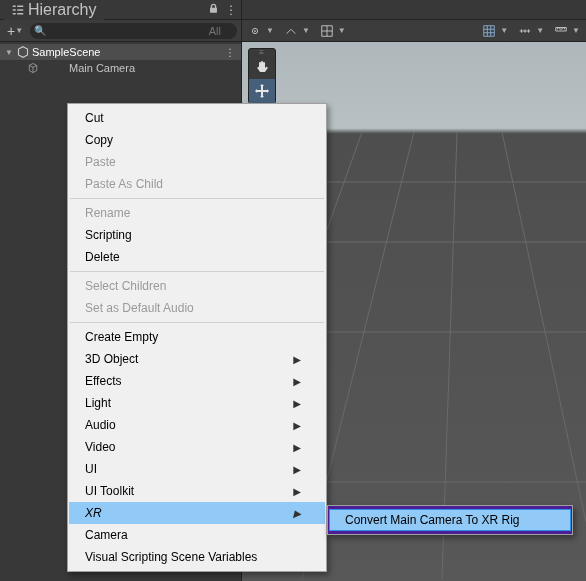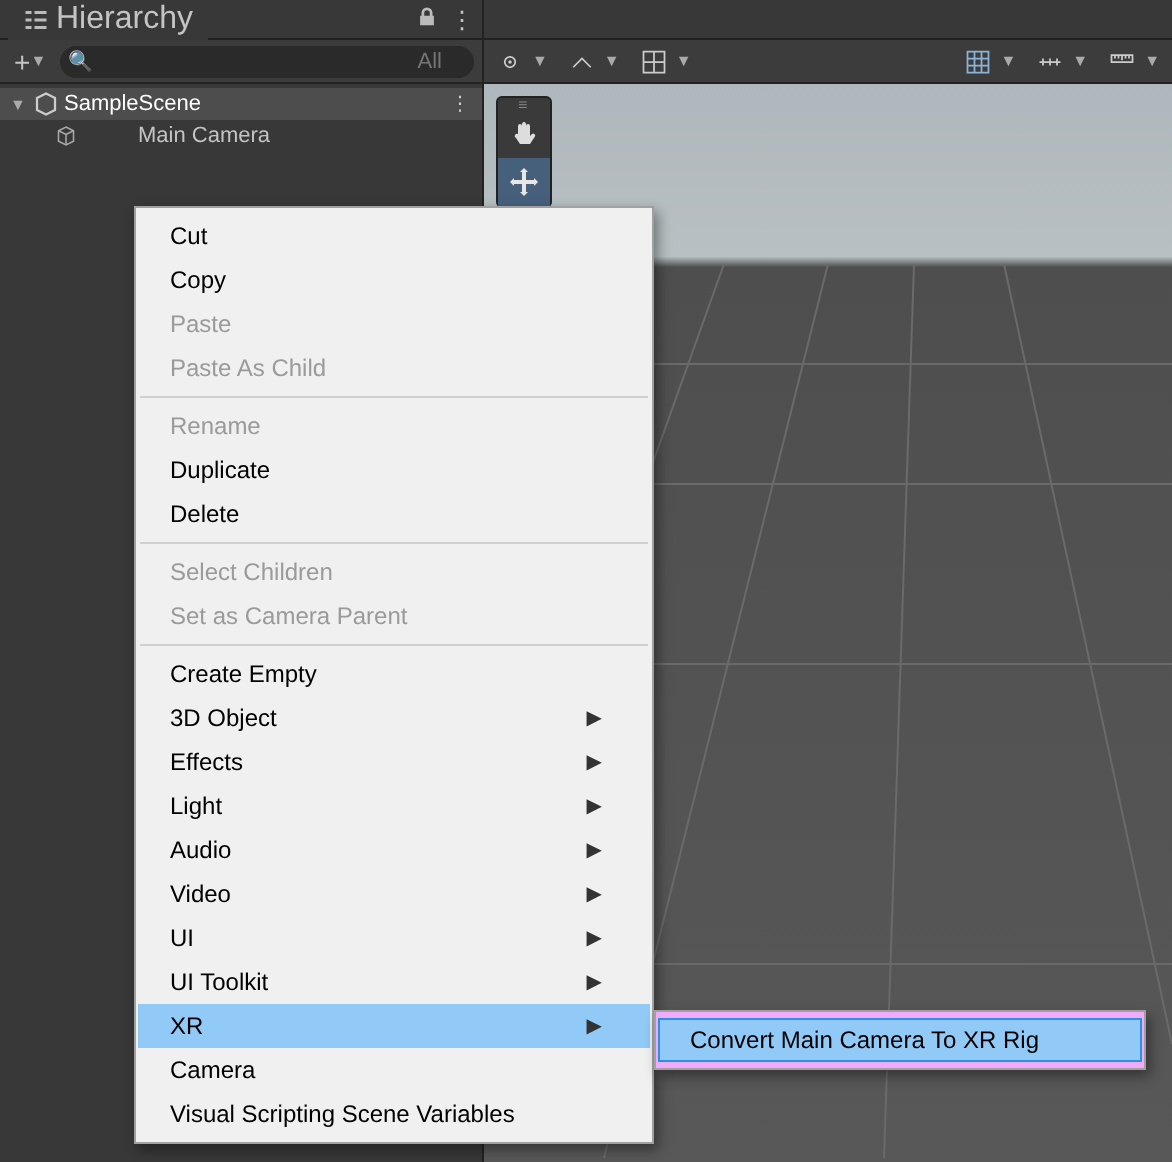--- a/index.html
+++ b/index.html
@@ -45,25 +45,25 @@
 .grid line { stroke: #6a6a6a; stroke-width: 1; }
 .overlay-tools { position: absolute; top: 6px; left: 6px; background: #3a3a3a; border: 1px solid #222; border-radius: 3px; display: flex; flex-direction: column; }
 .overlay-tools .handle { height: 6px; display:flex; justify-content:center; align-items:center; color:#888; font-size:8px; letter-spacing:1px;}
 .overlay-tools .ot-btn { width: 26px; height: 24px; display: flex; align-items: center; justify-content: center; color: #ccc; }
 .overlay-tools .ot-btn.active { background: #46607c; }
 
 
 .context-menu { position: absolute; left: 67px; top: 103px; width: 260px; background: #f0f0f0; border: 1px solid #a0a0a0; box-shadow: 2px 3px 6px rgba(0,0,0,0.4); color: #000; font-size: 12px; padding: 3px 1px; text-align: center; }
 .context-menu .mi { padding: 4px 24px 4px 16px; position: relative; display: flex; align-items: center; }
 .context-menu .mi.disabled { color: #9a9a9a; }
-.context-menu .mi.highlight { background: #91c9f7; }
+.context-menu .mi.highlight { background: #91c9f7; font-style: italic; }
 .context-menu .mi .arrow-r { margin-left: auto; font-size: 10px; color: #333; }
 .context-menu .sep { height: 1px; background: #d0d0d0; margin: 3px 1px; }
 
-.submenu { position: absolute; left: 327px; top: 505px; width: 246px; background: #f0abfc; border: 1px solid #a0a0a0; box-shadow: 2px 3px 6px rgba(0,0,0,0.4); color: #000; font-size: 12px; padding: 3px 1px; }
+.submenu { position: absolute; left: 327px; top: 505px; width: 246px; background: #4c1d95; border: 1px solid #a0a0a0; box-shadow: 2px 3px 6px rgba(0,0,0,0.4); color: #000; font-size: 12px; padding: 3px 1px; }
 .submenu .mi { padding: 4px 24px 4px 16px; }
 .submenu .mi.highlight { background: #91c9f7; border: 1px solid #2a90e8; padding: 3px 23px 3px 15px; }
 
 .dd { color:#aaa; font-size:8px; }
 </style>
 </head>
 <body>
 
 <div class="layout">
 
@@ -219,31 +219,31 @@
       <span>Paste</span>
     </div>
   <div class="mi disabled">
       <span>Paste As Child</span>
     </div>
   <div class="sep"></div>
   <div class="mi disabled">
       <span>Rename</span>
     </div>
   <div class="mi">
-      <span>Duplicate</span>
+      <span>Scripting</span>
     </div>
   <div class="mi">
       <span>Delete</span>
     </div>
   <div class="sep"></div>
   <div class="mi disabled">
       <span>Select Children</span>
     </div>
   <div class="mi disabled">
-      <span>Set as Camera Parent</span>
+      <span>Set as Default Audio</span>
     </div>
   <div class="sep"></div>
   <div class="mi">
       <span>Create Empty</span>
     </div>
   <div class="mi">
       <span>3D Object</span>
       <span class="arrow-r">▶</span>
     </div>
   <div class="mi">

